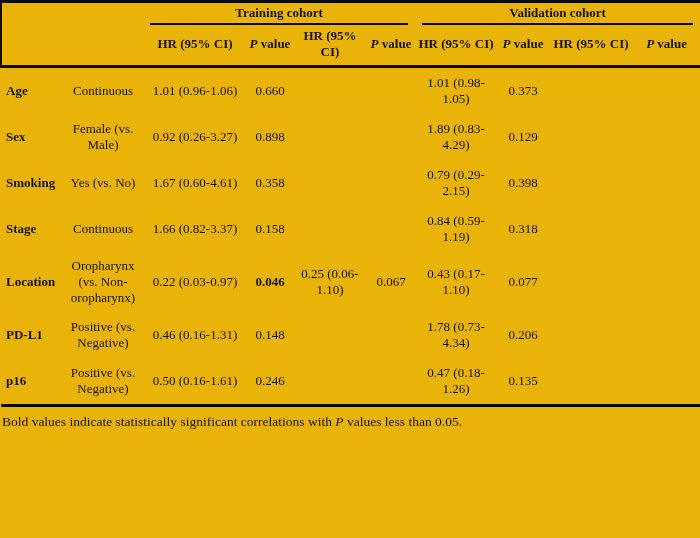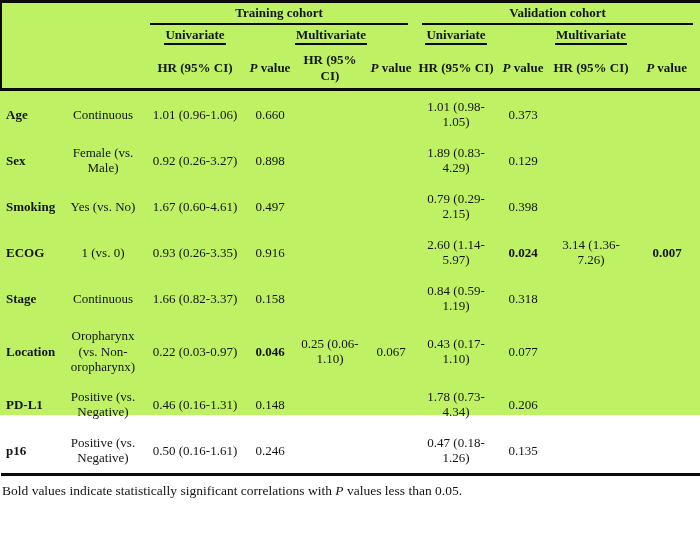--- a/index.html
+++ b/index.html
@@ -3,21 +3,21 @@
 <meta charset="utf-8">
 <style>
   html, body { margin: 0; padding: 0; }
   body {
     width: 700px; height: 538px;
     background: #ffffff;
     font-family: "Liberation Serif", "DejaVu Serif", serif;
     color: #141414;
     overflow: hidden;
   }
-  .page { width: 700px; height: 415px; background: #bef264; }
+  .page { width: 700px; height: 538px; background: #eab308; }
 
   table.cox {
     width: 700px;
     border-collapse: collapse;
     table-layout: fixed;
     border-top: 3px solid #0a0a0a;
     font-size: 13px;
     line-height: 1.22;
   }
   th, td { padding: 4px 2px; vertical-align: middle; text-align: center; }
@@ -73,31 +73,20 @@
     <thead>
       <tr class="h1">
         <th colspan="2"></th>
         <th colspan="4" class="spanner">
           <div class="spanline">Training cohort</div>
         </th>
         <th colspan="4" class="spanner">
           <div class="spanline">Validation cohort</div>
         </th>
       </tr>
-      <tr class="h2">
-        <th colspan="2"></th>
-        <th><span class="u">Univariate</span></th>
-        <th></th>
-        <th><span class="u">Multivariate</span></th>
-        <th></th>
-        <th><span class="u">Univariate</span></th>
-        <th></th>
-        <th><span class="u">Multivariate</span></th>
-        <th></th>
-      </tr>
       <tr class="h3">
         <th colspan="2"></th>
         <th class="nowrap">HR (95% CI)</th>
         <th><span class="pit">P</span> <span>value</span></th>
         <th>HR (95% CI)</th>
         <th><span class="pit">P</span> <span>value</span></th>
         <th class="nowrap">HR (95% CI)</th>
         <th><span class="pit">P</span> <span>value</span></th>
         <th>HR (95% CI)</th>
         <th class="nowrap"><span class="pit">P</span> <span>value</span></th>
@@ -125,39 +114,27 @@
           <td class="val"></td>
           <td class="val">1.89 (0.83-4.29)</td>
           <td class="val">0.129</td>
           <td class="val"></td>
           <td class="val"></td>
         </tr>
         <tr>
           <td class="var">Smoking</td>
           <td class="cmp">Yes (vs. No)</td>
           <td class="val">1.67 (0.60-4.61)</td>
-          <td class="val">0.497</td>
+          <td class="val">0.358</td>
           <td class="val"></td>
           <td class="val"></td>
           <td class="val">0.79 (0.29-2.15)</td>
           <td class="val">0.398</td>
           <td class="val"></td>
           <td class="val"></td>
-        </tr>
-        <tr>
-          <td class="var">ECOG</td>
-          <td class="cmp">1 (vs. 0)</td>
-          <td class="val">0.93 (0.26-3.35)</td>
-          <td class="val">0.916</td>
-          <td class="val"></td>
-          <td class="val"></td>
-          <td class="val">2.60 (1.14-5.97)</td>
-          <td class="val b">0.024</td>
-          <td class="val">3.14 (1.36-7.26)</td>
-          <td class="val b">0.007</td>
         </tr>
         <tr>
           <td class="var">Stage</td>
           <td class="cmp">Continuous</td>
           <td class="val">1.66 (0.82-3.37)</td>
           <td class="val">0.158</td>
           <td class="val"></td>
           <td class="val"></td>
           <td class="val">0.84 (0.59-1.19)</td>
           <td class="val">0.318</td>

